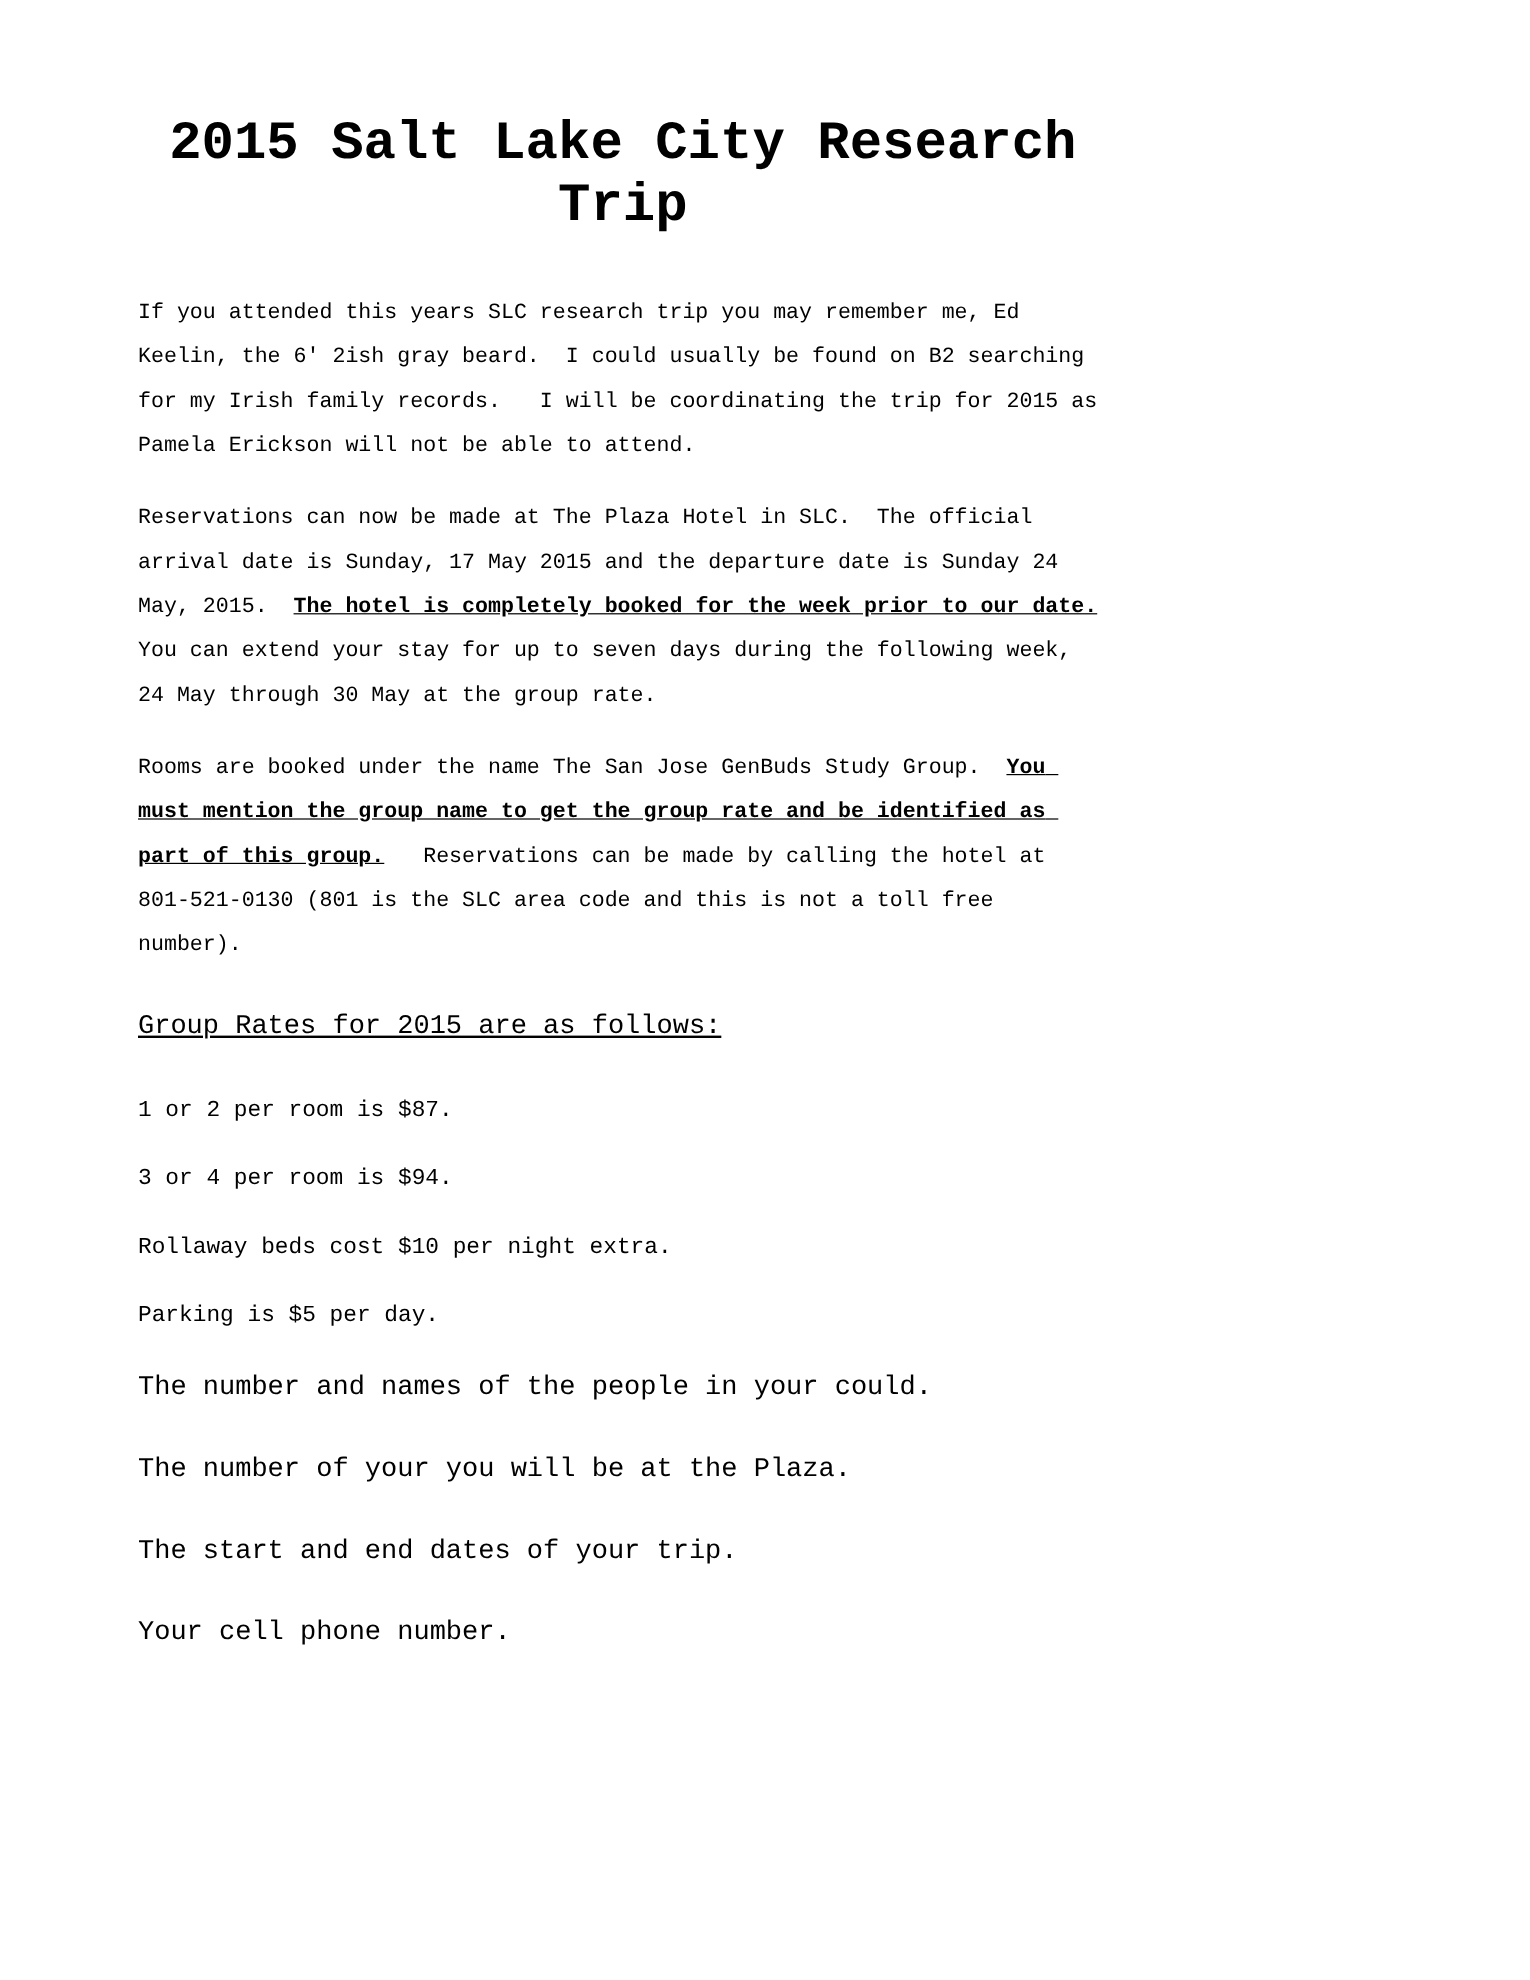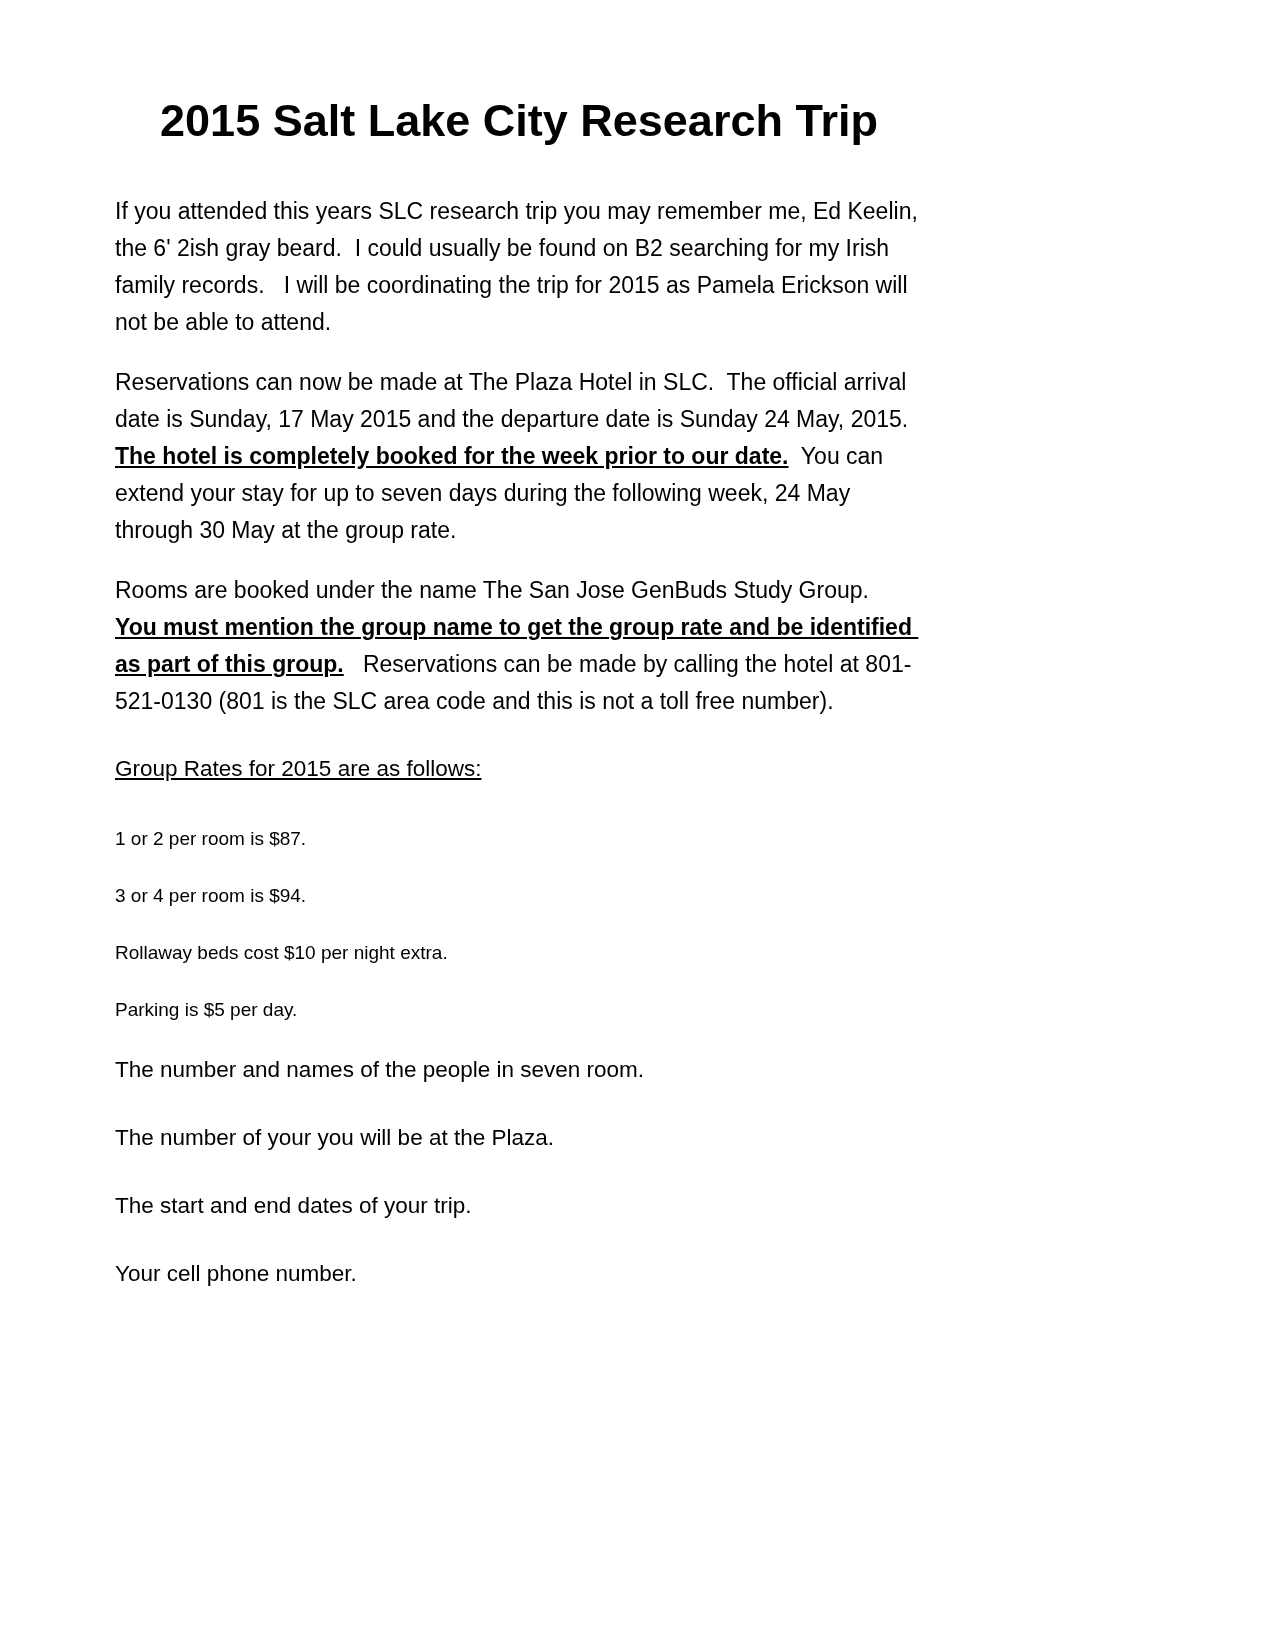--- a/index.html
+++ b/index.html
@@ -3,33 +3,33 @@
 <meta charset="utf-8">
 <style>
   html, body { margin: 0; padding: 0; background: #ffffff; }
   .page {
     position: relative;
     width: 1031px;
     height: 1650px;
     background: #ffffff;
     box-sizing: border-box;
     padding: 0 108px 0 115px;
-    font-family: Liberation Sans, sans-serif;
+    font-family: Liberation Mono, monospace;
     color: #000000;
     overflow: hidden;
   }
   .doc-title {
     font-size: 45px;
     font-weight: bold;
     text-align: center;
     margin: 95px 0 46px 0;
     white-space: pre-wrap;
   }
   .para {
-    font-size: 23px;
+    font-size: 18px;
     line-height: 37px;
     margin: 0 0 23px 0;
     white-space: pre-wrap;
   }
   .emph {
     font-weight: bold;
     text-decoration: underline;
   }
   .underlined {
     text-decoration: underline;
@@ -78,19 +78,19 @@
 
   <div class="rates-block">
     <div class="rate-line">1 or 2 per room is $87.</div>
     <div class="rate-line">3 or 4 per room is $94.</div>
     <div class="rate-line">Rollaway beds cost $10 per night extra.</div>
     <div class="rate-line">Parking is $5 per day.</div>
   </div>
 
 
   <div class="requests-block">
-    <div class="request-line">The number and names of the people in seven room.</div>
+    <div class="request-line">The number and names of the people in your could.</div>
     <div class="request-line">The number of your you will be at the Plaza.</div>
     <div class="request-line">The start and end dates of your trip.</div>
     <div class="request-line">Your cell phone number.</div>
   </div>
 
 </div>
 
 </body></html>

